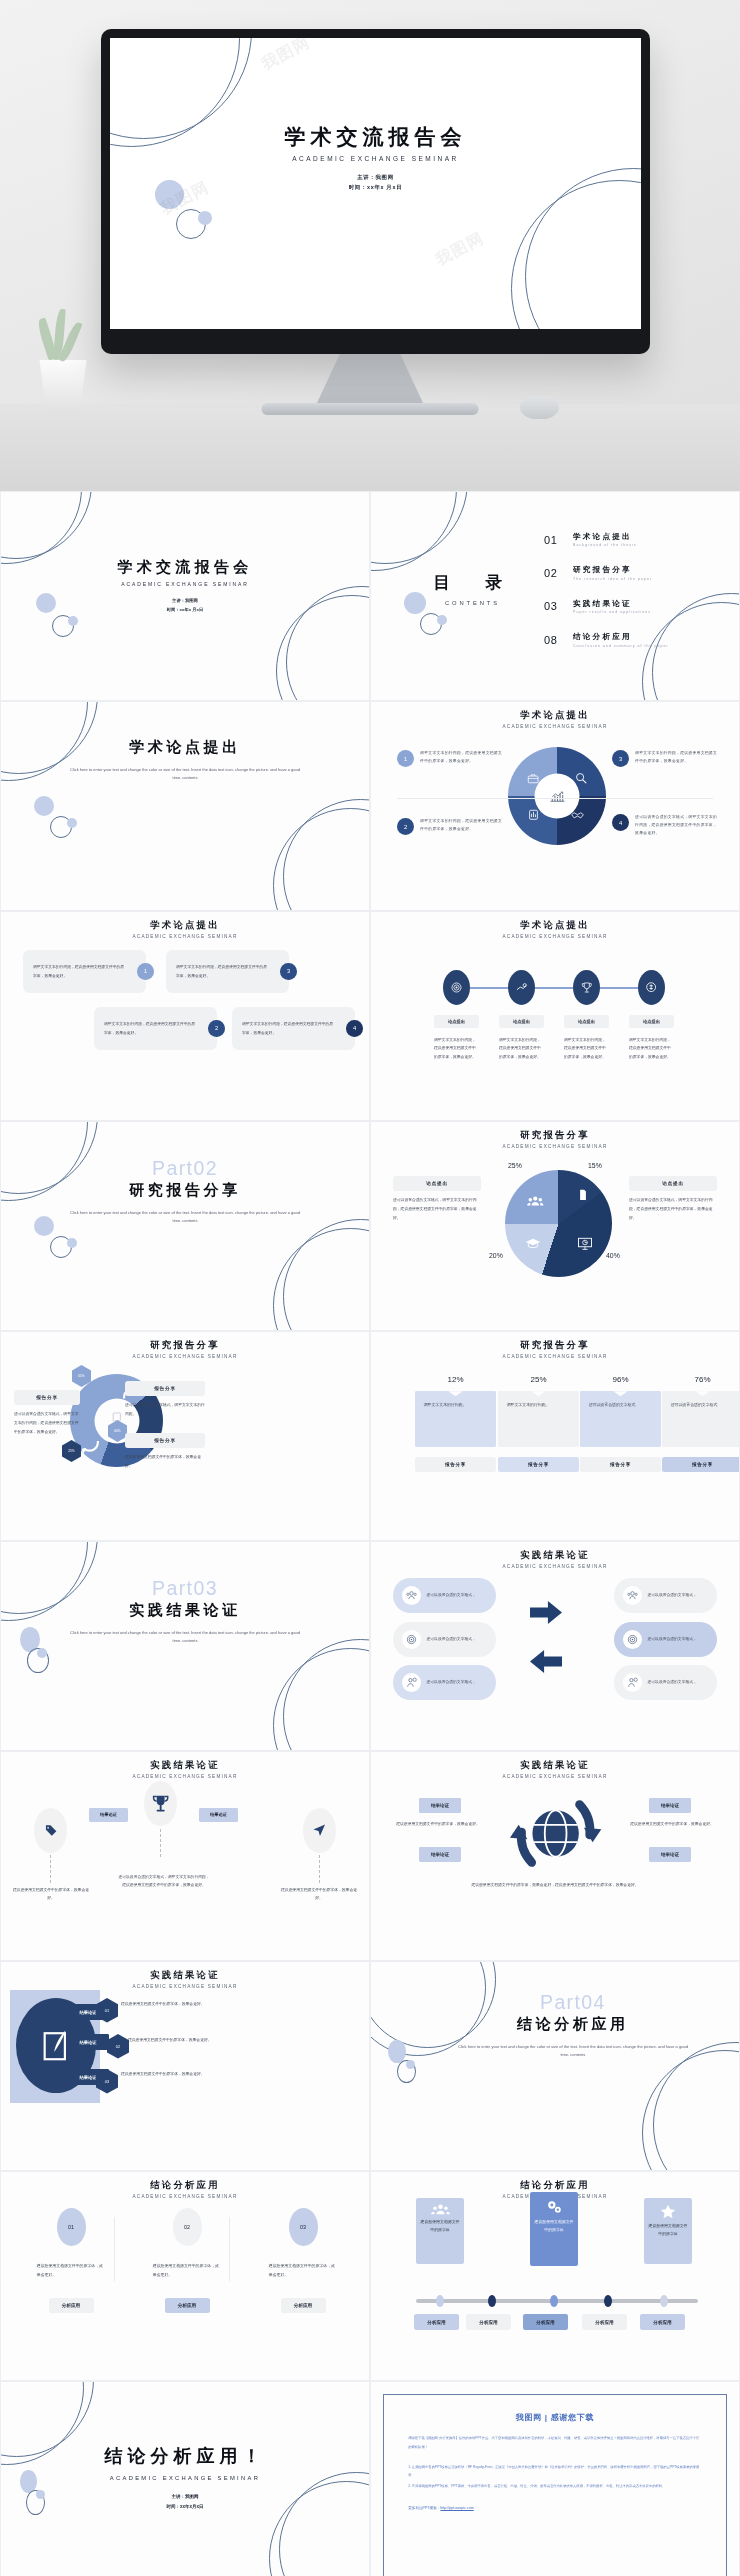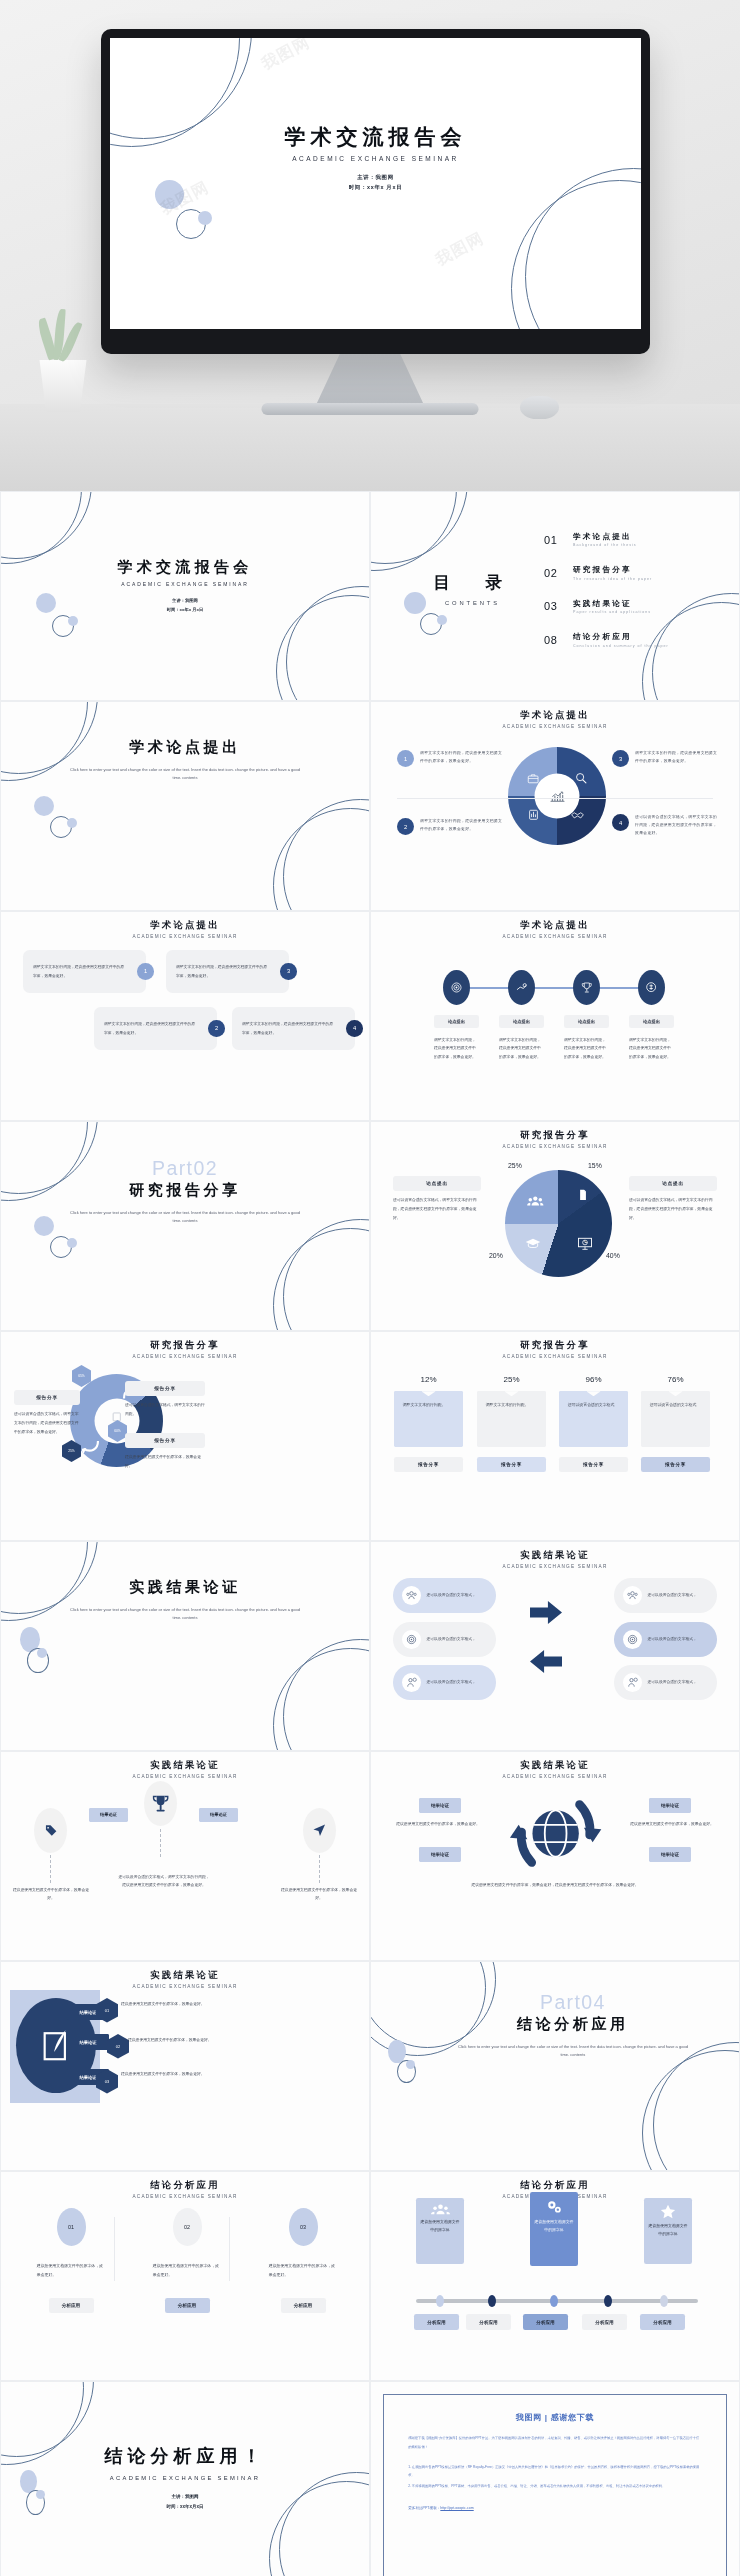--- a/index.html
+++ b/index.html
@@ -99,21 +99,21 @@
 
   
   .cyc{position:absolute;left:69px;top:42px;width:93px;height:93px;border-radius:50%;
     background:conic-gradient(#8aa4d4 0 50deg,#27426f 50deg 130deg,#3d5f99 130deg 200deg,#8aa4d4 200deg 360deg);}
   .cyc-hole{position:absolute;left:50%;top:50%;transform:translate(-50%,-50%);width:45px;height:45px;
     border-radius:50%;background:#fdfdfd;display:flex;align-items:center;justify-content:center;}
   .hex{position:absolute;width:19px;height:22px;display:flex;align-items:center;justify-content:center;
     color:#fff;font-size:3.3px;clip-path:polygon(50% 0,100% 25%,100% 75%,50% 100%,0 75%,0 25%);}
 
   
-  .pcard{position:absolute;width:69px;}
+  .pcard{position:absolute;width:81px;margin-left:21px;}
   .pc-val{font-size:8px;text-align:center;color:#1d2533;}
   .pc-box{margin-top:7.2px;height:56px;border-radius:1.4px;padding:10px 8.7px;position:relative;}
   .pc-box:after{content:"";position:absolute;left:50%;top:0;transform:translateX(-50%);
     width:14.5px;height:5px;background:#fdfdfd;clip-path:polygon(0 0,100% 0,50% 100%);}
   .pc-tx{font-size:3.9px;line-height:2.2;color:#3e4553;}
   .pc-chip{margin-top:10px;height:14.5px;border-radius:2.2px;display:flex;align-items:center;justify-content:center;
     font-size:4.6px;font-weight:bold;color:#1d2533;letter-spacing:0.6px;}
 
   
   .ab{position:absolute;width:103px;height:35px;border-radius:17.3px;display:flex;align-items:center;gap:5.8px;padding:0 8.7px;}
@@ -553,20 +553,21 @@
   <div class="row">
     <div class="slide">
       <div class="ring" style="left:-72px;top:-80px;width:159px;height:159px"></div>
       <div class="ring" style="left:-62px;top:-87px;width:159px;height:159px"></div>
       <div class="ring" style="right:-69px;top:97px;width:155px;height:155px"></div>
       <div class="ring" style="right:-59px;top:106px;width:155px;height:155px"></div>
       <div class="dotfill" style="left:19px;top:85px;width:20px;height:24.6px"></div>
       <div class="dotring" style="left:26px;top:106px;width:22px;height:24.6px"></div>
       <div class="dotfill" style="left:36px;top:106px;width:10px;height:10px"></div>
       <div style="position:absolute;left:0;right:0;top:35px">
+        <div class="part-no">Part03</div>
         <div class="part-cn">实践结果论证</div>
         <div class="part-en">Click here to enter your text and change the color or size of the text.  Insert the data text icon.  change the picture.  and have a good time. contents</div>
       </div>
     </div>
 
     <div class="slide">
       <div class="sl-head">
         <div class="sl-title">实践结果论证</div>
         <div class="sl-sub">ACADEMIC EXCHANGE SEMINAR</div>
       </div>

